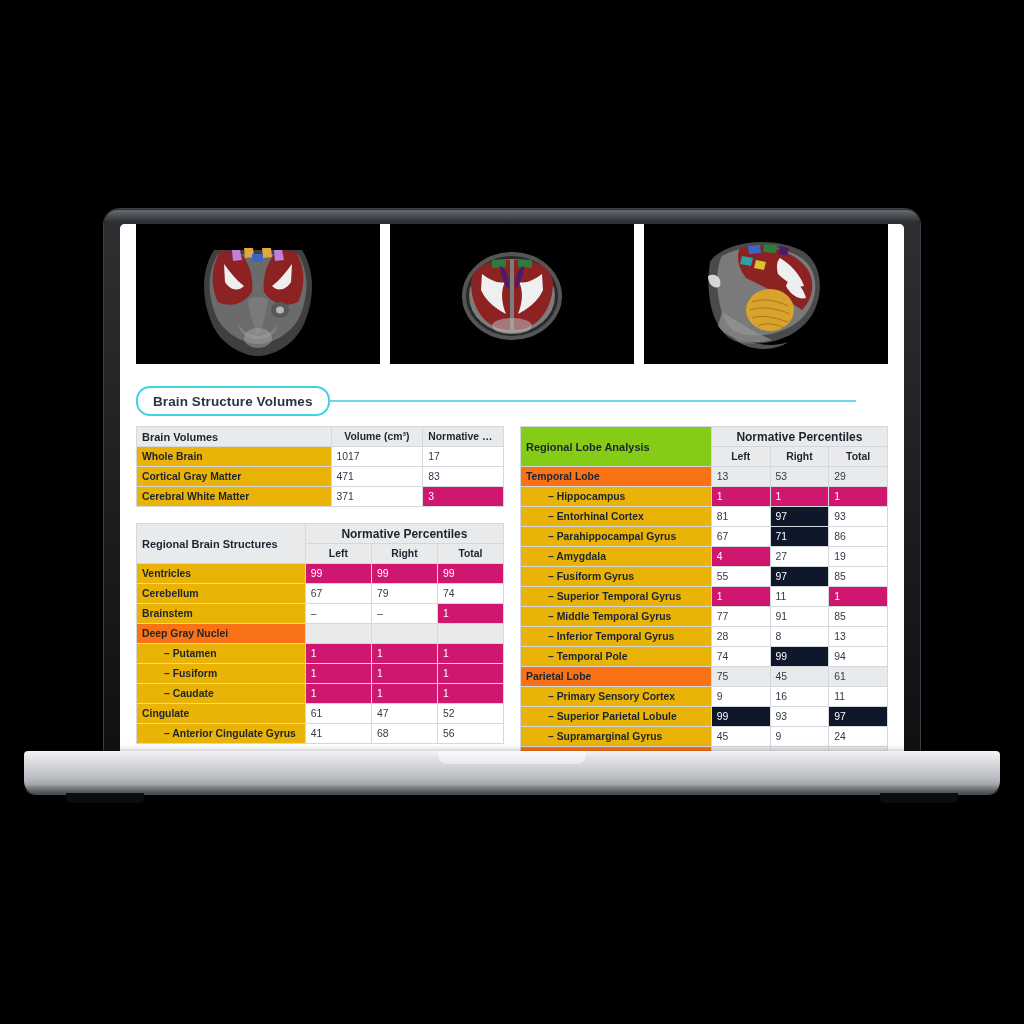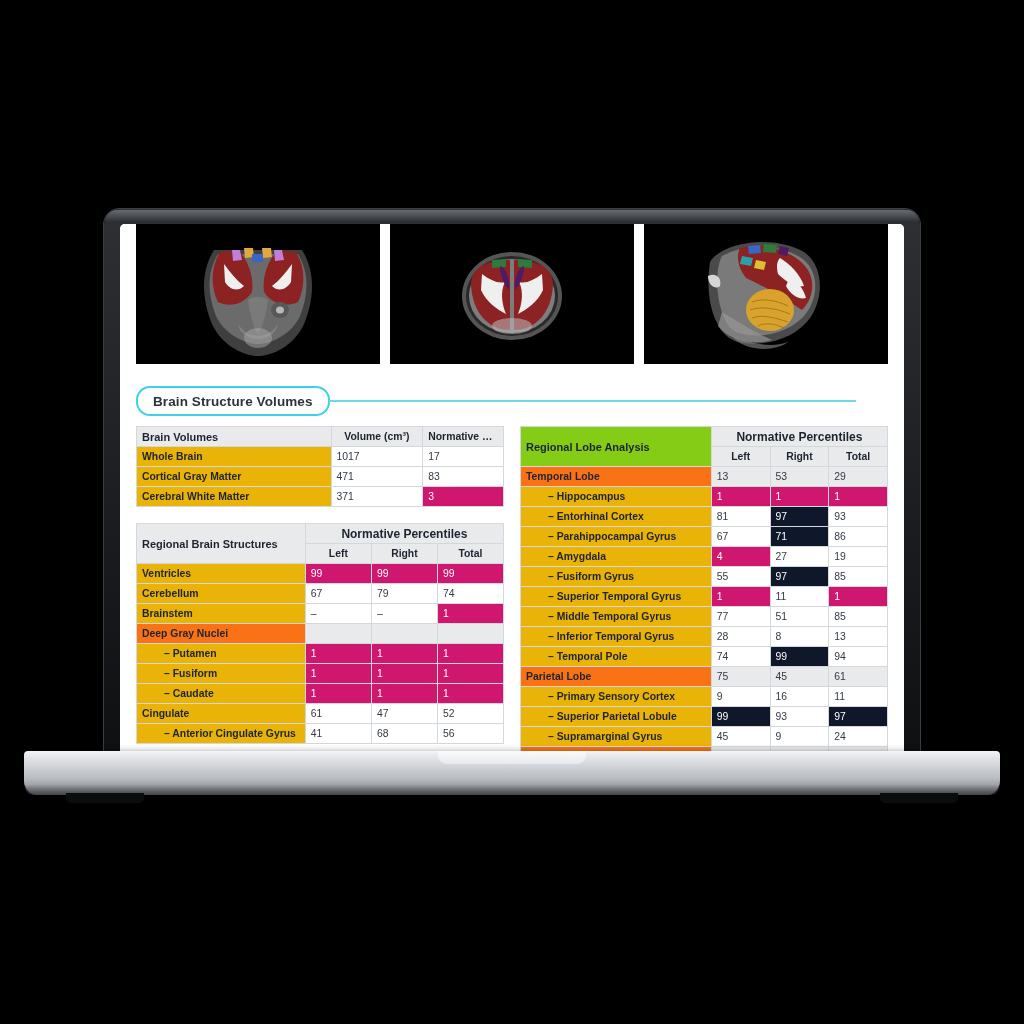--- a/index.html
+++ b/index.html
@@ -354,21 +354,21 @@
                       </tr>
                       <tr>
                         <td class="lbl ind">– Superior Temporal Gyrus</td>
                         <td class="val lo">1</td>
                         <td class="val">11</td>
                         <td class="val lo">1</td>
                       </tr>
                       <tr>
                         <td class="lbl ind">– Middle Temporal Gyrus</td>
                         <td class="val">77</td>
-                        <td class="val">51</td>
+                        <td class="val">91</td>
                         <td class="val">85</td>
                       </tr>
                       <tr>
                         <td class="lbl ind">– Inferior Temporal Gyrus</td>
                         <td class="val">28</td>
                         <td class="val">8</td>
                         <td class="val">13</td>
                       </tr>
                       <tr>
                         <td class="lbl ind">– Temporal Pole</td>

